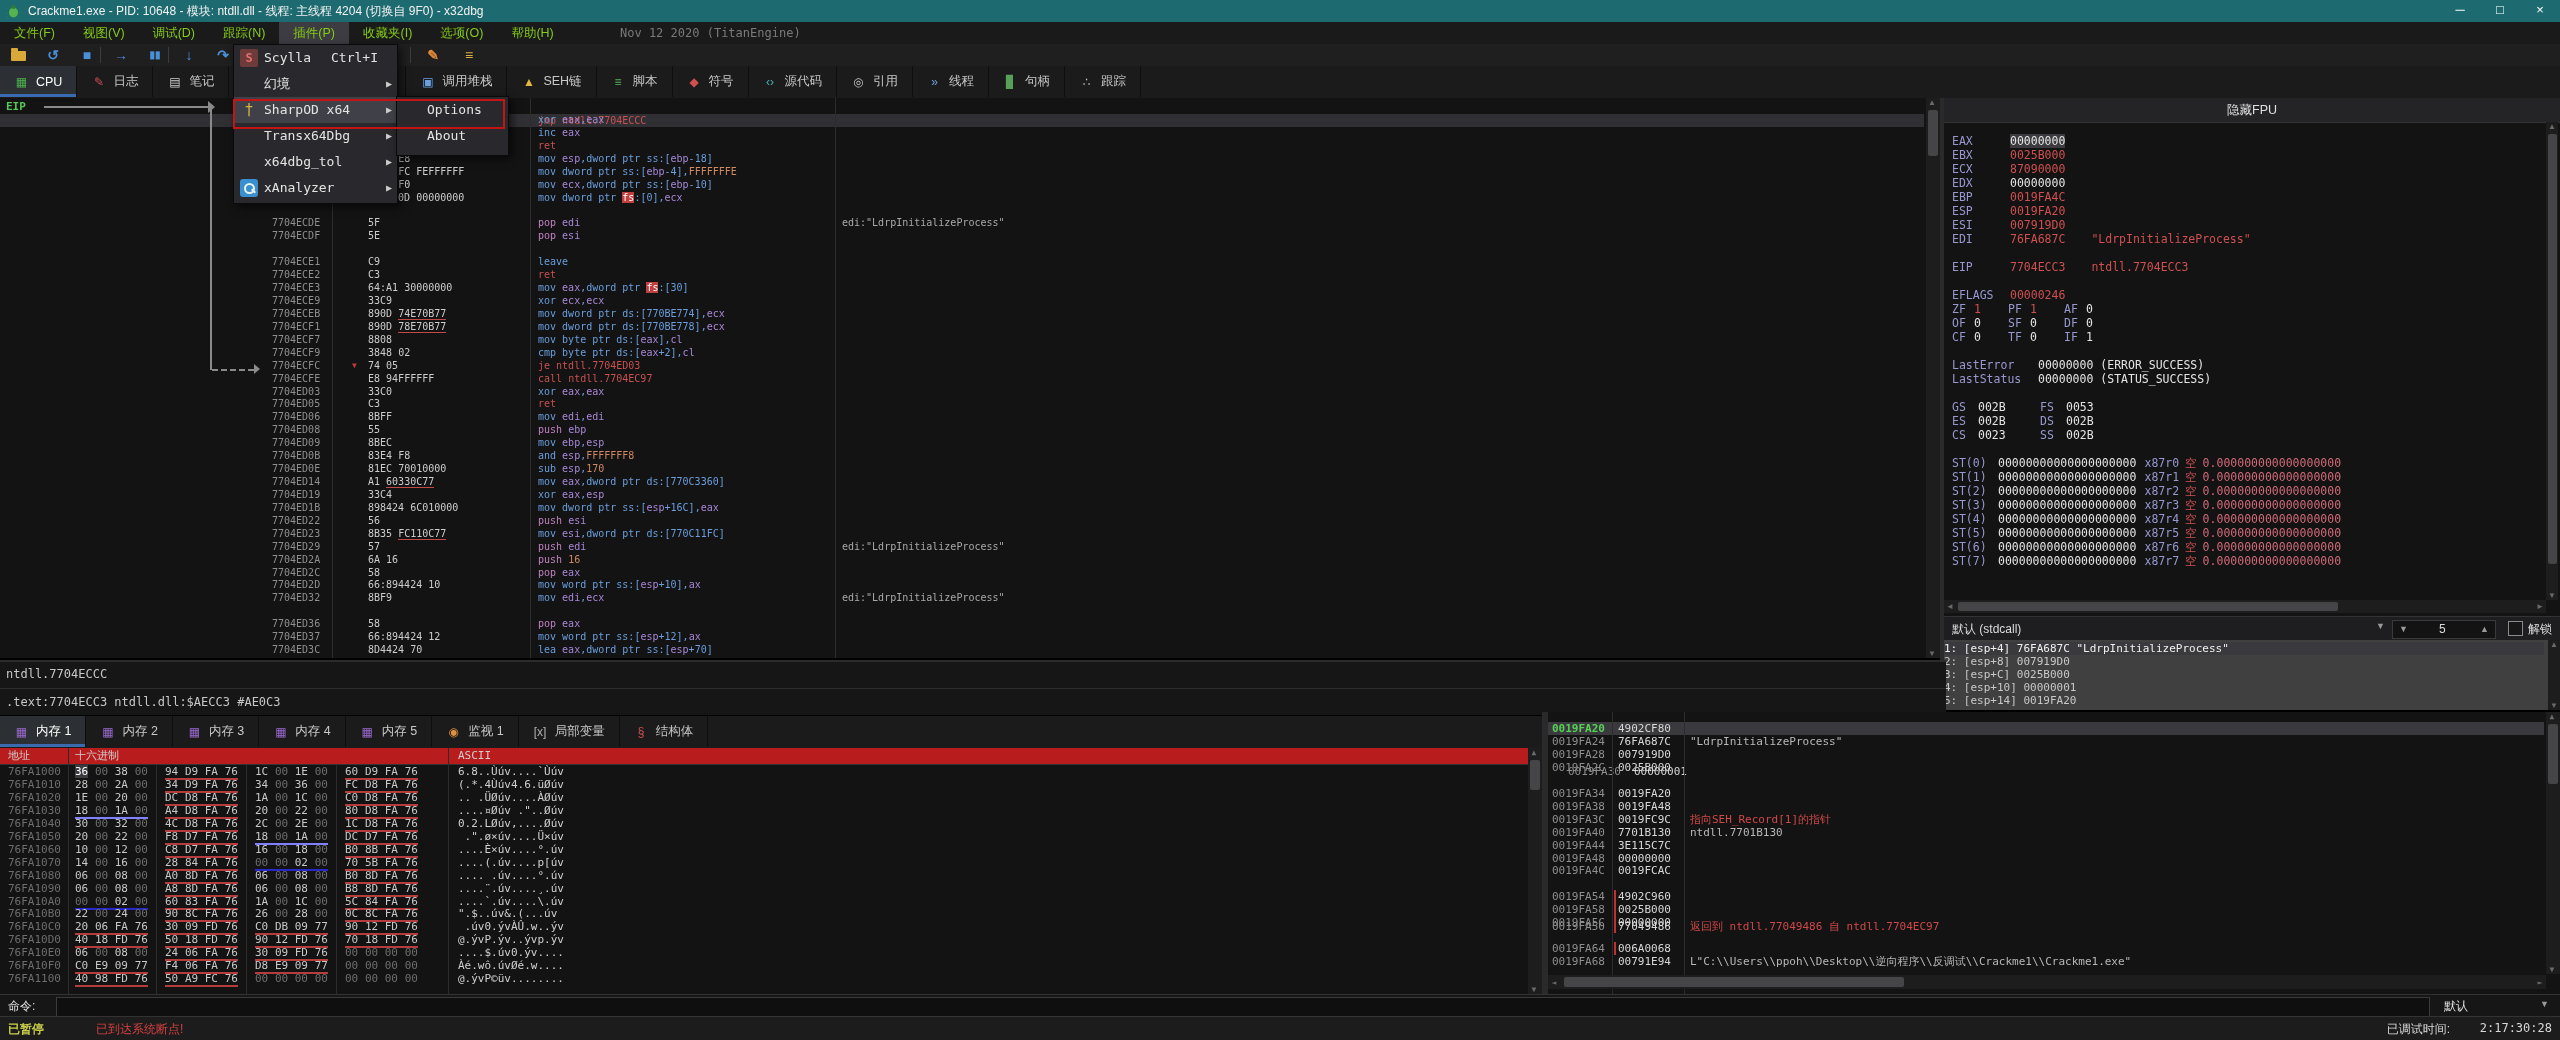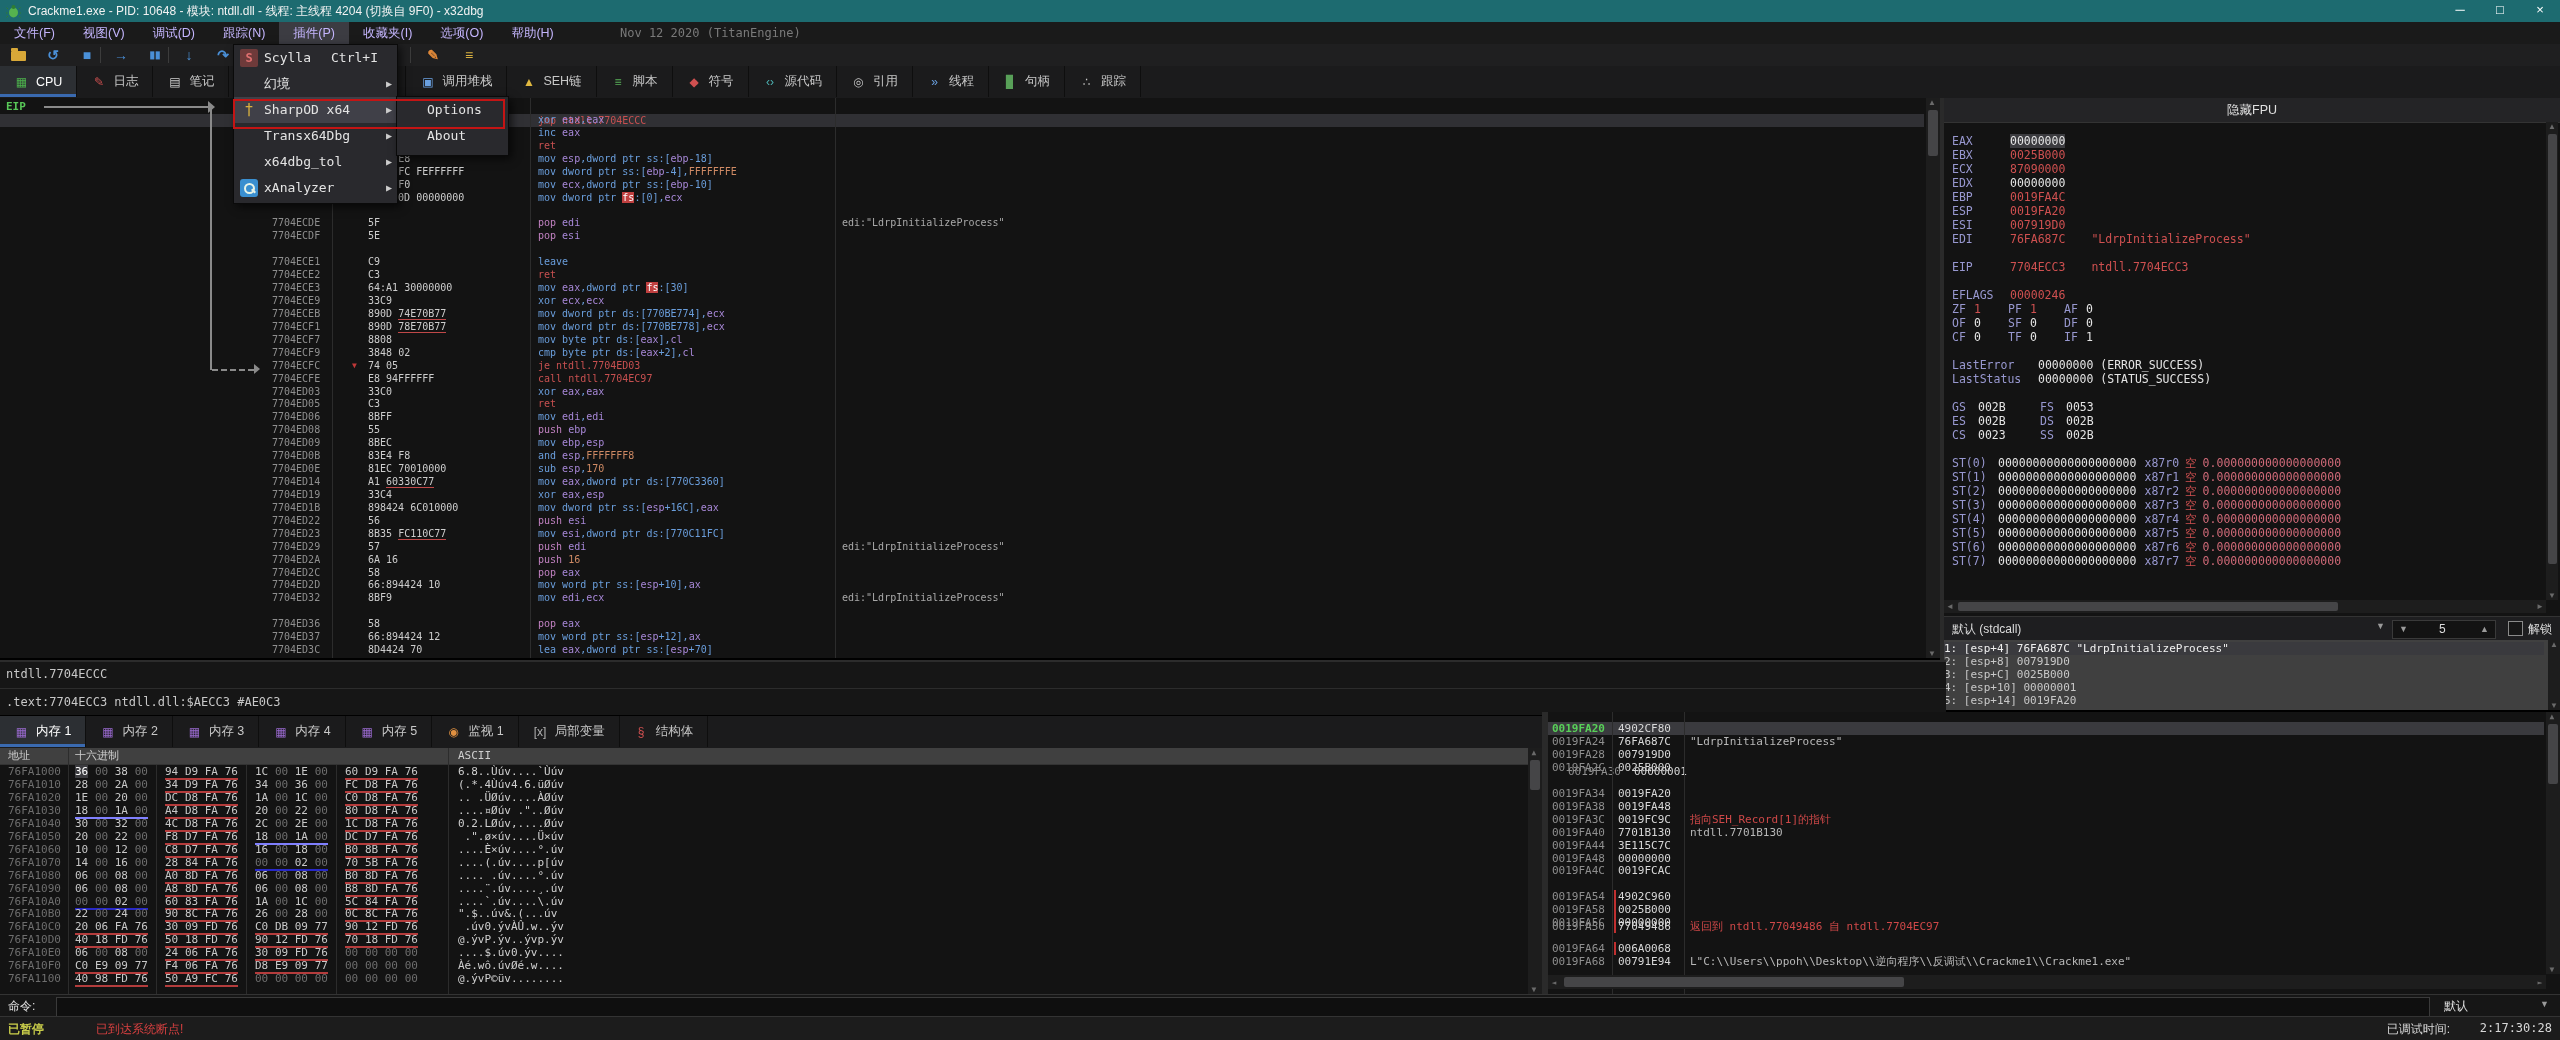--- a/index.html
+++ b/index.html
@@ -5,21 +5,21 @@
   html,body{margin:0;padding:0;background:#000;}
   body{width:2560px;height:1040px;position:relative;overflow:hidden;
        font-family:"Liberation Sans",sans-serif;color:#c8c8c8;font-size:12px;}
   .mono{font-family:"DejaVu Sans Mono",monospace;}
   .abs{position:absolute;}
   
   #titlebar{left:0;top:0;width:2560px;height:22px;background:#1d6b70;color:#f2f2f2;}
   #titlebar .title{position:absolute;left:28px;top:3px;font-size:12px;white-space:pre;}
   .winbtn{position:absolute;top:0;width:40px;height:22px;text-align:center;line-height:20px;color:#fff;font-size:13px;}
   #menubar{left:0;top:22px;width:2560px;height:22px;background:#1a1a1a;border-bottom:1px solid #000;}
-  .mi{display:inline-block;padding:0 14px;line-height:22px;font-size:12.5px;color:#c4b5fd;}
+  .mi{display:inline-block;padding:0 14px;line-height:22px;font-size:12.5px;color:#84cc16;}
   .mi.active{background:#3c3c42;}
   #buildinfo{position:absolute;left:620px;top:0;line-height:22px;color:#7a7a7a;font-family:"DejaVu Sans Mono",monospace;font-size:12px;}
   #toolbar{left:0;top:44px;width:2560px;height:22px;background:#1f1f20;border-bottom:1px solid #0c0c0c;}
   .tbi{position:absolute;top:1px;width:22px;height:20px;text-align:center;line-height:20px;font-size:14px;font-weight:bold;}
   .tbsep{position:absolute;top:3px;width:1px;height:16px;background:#3c3c3c;}
   .folder-shape{position:absolute;top:6px;left:3px;width:15px;height:10px;background:#d8a838;border-radius:1px;}
   .folder-shape::before{content:"";position:absolute;top:-3px;left:0;width:7px;height:3px;background:#d8a838;border-radius:1px 1px 0 0;}
   
   .tabstrip{background:#1b1b1c;border-bottom:1px solid #000;}
   #toptabs{left:0;top:66px;width:2560px;height:32px;}
@@ -64,21 +64,21 @@
   #argsrows{left:1944px;top:640px;width:616px;height:70px;background:#404040;}
   .arow{position:absolute;left:0;width:600px;height:13px;line-height:13px;font-size:11px;white-space:pre;color:#c8c8c8;}
   .arow.sel{background:#3a3a3e;color:#f0f0f0;}
   .spinbox{position:absolute;left:448px;top:3px;width:102px;height:17px;background:#131313;border:1px solid #3a3a3a;color:#ddd;line-height:16px;}
   .chk{position:absolute;left:564px;top:4px;width:13px;height:13px;background:#161616;border:1px solid #8a8a8a;}
   
   #bar1{left:0;top:660px;width:1940px;height:26px;background:#161616;border-top:2px solid #2c2c2c;line-height:24px;padding-left:6px;font-size:12px;}
   #bar2{left:0;top:688px;width:1940px;height:26px;background:#161616;border-top:1px solid #2c2c2c;line-height:26px;padding-left:6px;font-size:12px;}
   
   #dump{left:0;top:748px;width:1542px;height:246px;}
-  #dumphdr{position:absolute;left:0;top:0;width:1542px;height:16px;background:#404040;border-bottom:1px solid #333;color:#cfcfcf;font-size:11px;line-height:16px;}
+  #dumphdr{position:absolute;left:0;top:0;width:1542px;height:16px;background:#b91c1c;border-bottom:1px solid #333;color:#cfcfcf;font-size:11px;line-height:16px;}
   .dmrow{position:absolute;height:13px;line-height:13px;font-size:11px;white-space:pre;}
   .dim{color:#6e6e6e;}
   .selb{background:#3c3c40;color:#fff;}
   .ulr{border-bottom:2px solid #b43c3c;}
   .ullb{border-bottom:2px solid #8080ff;}
   .uldb{border-bottom:2px solid #2828c8;}
   .dg{position:absolute;}
   
   #stack{left:1548px;top:712px;width:1012px;height:282px;}
   .srow{position:absolute;left:0;width:996px;height:13px;line-height:13px;font-size:11px;white-space:pre;}

